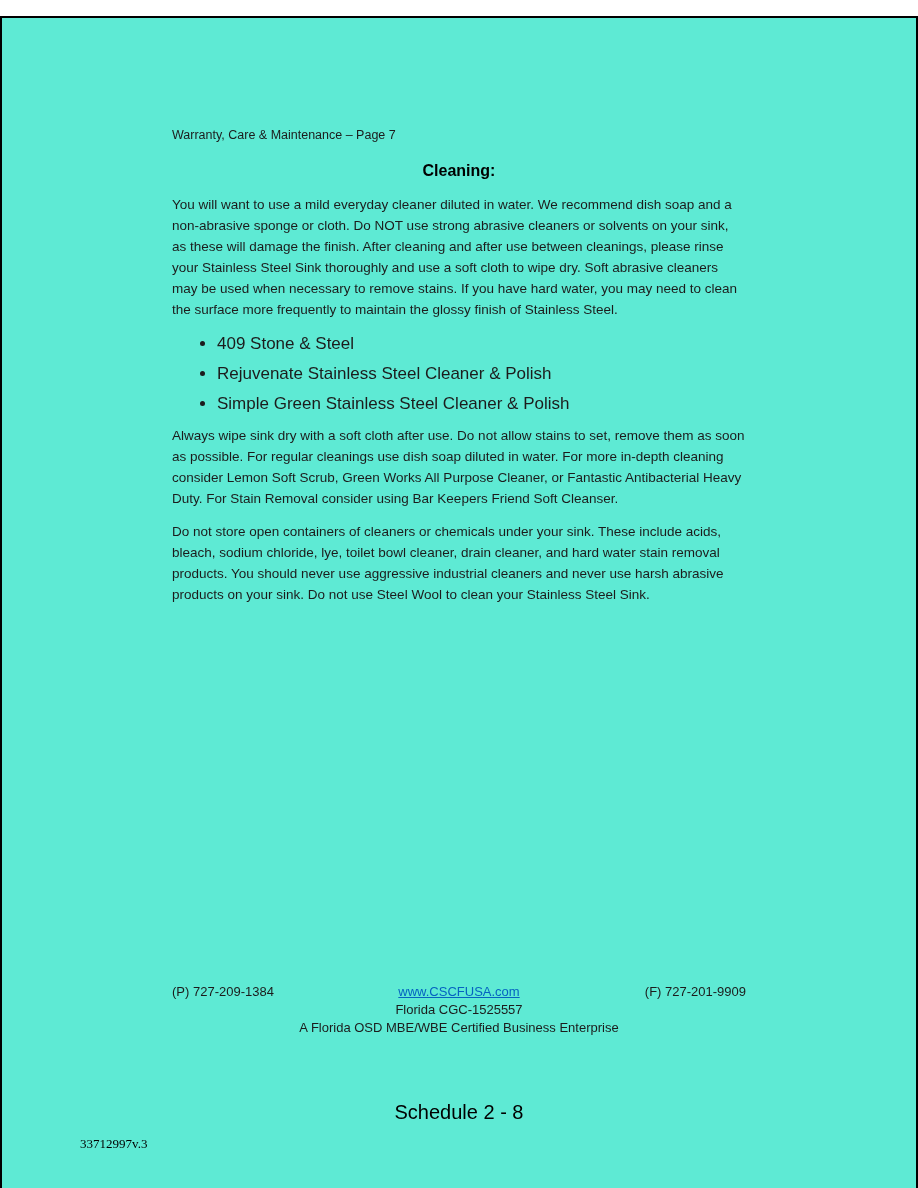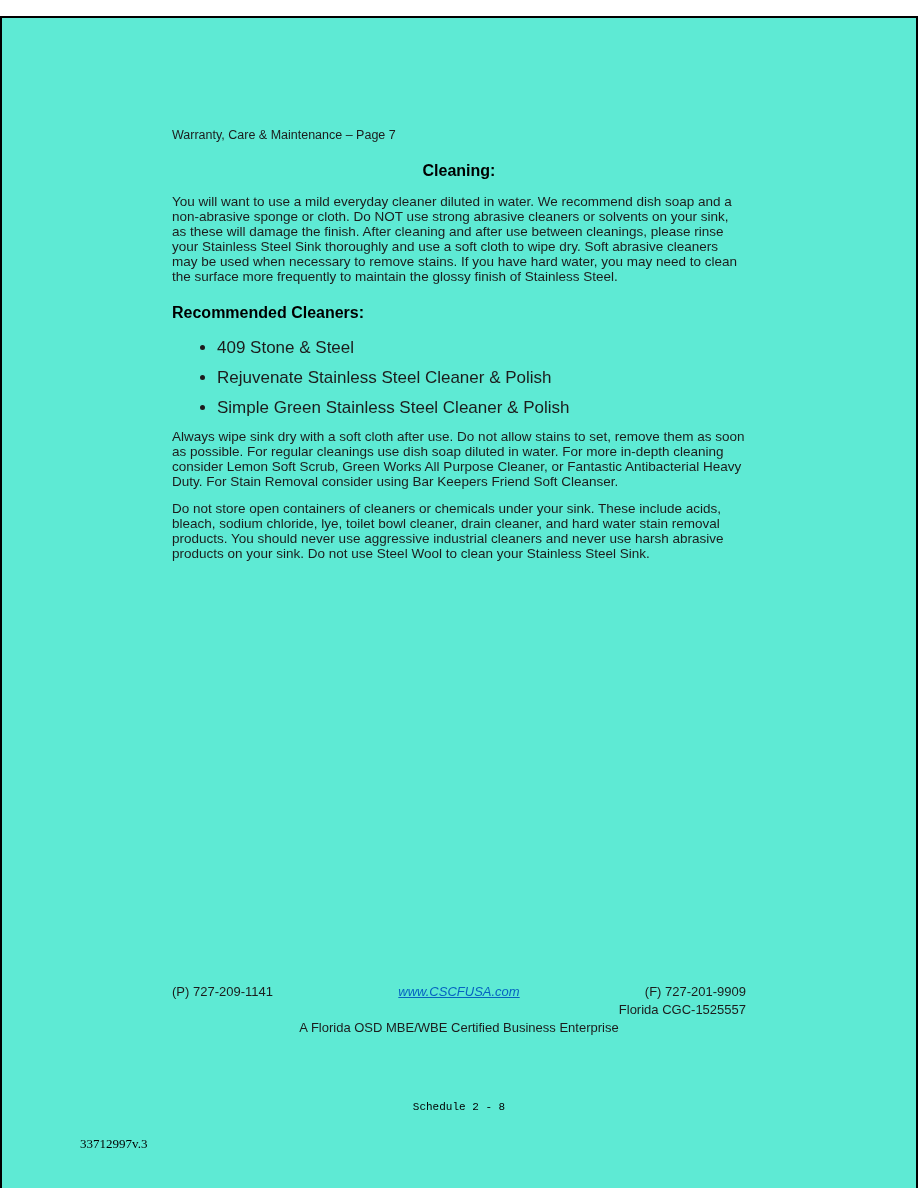--- a/index.html
+++ b/index.html
@@ -45,21 +45,21 @@
     line-height: 22px;
     color: #000000;
   }
   .section-heading.first {
     margin-top: 18px;
     text-align: center;
   }
   .body-text {
     margin-top: 12px;
     font-size: 13.5px;
-    line-height: 15px;
+    line-height: 21px;
     color: #1c1c1c;
   }
   ul.cleaners-list {
     margin-top: 14px;
     margin-bottom: 4px;
     padding-left: 45px;
     list-style: disc;
   }
   ul.cleaners-list li {
     font-size: 17px;
@@ -79,39 +79,38 @@
     display: grid;
     grid-template-columns: 1fr auto 1fr;
     align-items: baseline;
   }
   .footer-phone { justify-self: start; }
   .footer-website {
     justify-self: center;
     color: #0563c1;
     text-decoration: underline;
     cursor: pointer;
-    font-style: italic;
   }
   .footer-fax { justify-self: end; }
   .footer-license {
-    text-align: right;
+    text-align: center;
     margin-top: 3px;
   }
   .footer-cert {
     text-align: center;
     margin-top: 3px;
   }
   .schedule-line {
     position: absolute;
     top: 1083px;
     left: 0;
     width: 100%;
     text-align: center;
-    font-family: Liberation Mono, monospace;
-    font-size: 11px;
+    font-family: Liberation Sans, sans-serif;
+    font-size: 20px;
     color: #000000;
   }
   .doc-number {
     position: absolute;
     top: 1118px;
     left: 78px;
     font-family: "Liberation Serif", serif;
     font-size: 13px;
     color: #000000;
   }
@@ -123,39 +122,38 @@
   <div class="content">
 
     <div class="running-header">Warranty, Care &amp; Maintenance – Page 7</div>
 
 
 
     <div class="section-heading first">Cleaning:</div>
 
     <p class="body-text">You will want to use a mild everyday cleaner diluted in water. We recommend dish soap and a non-abrasive sponge or cloth. Do NOT use strong abrasive cleaners or solvents on your sink, as these will damage the finish. After cleaning and after use between cleanings, please rinse your Stainless Steel Sink thoroughly and use a soft cloth to wipe dry. Soft abrasive cleaners may be used when necessary to remove stains. If you have hard water, you may need to clean the surface more frequently to maintain the glossy finish of Stainless Steel.</p>
 
-    <div class="section-heading">Recommended Cleaners:</div>
 
     <ul class="cleaners-list">
       <li>409 Stone &amp; Steel</li>
       <li>Rejuvenate Stainless Steel Cleaner &amp; Polish</li>
       <li>Simple Green Stainless Steel Cleaner &amp; Polish</li>
     </ul>
 
 
     <p class="body-text">Always wipe sink dry with a soft cloth after use. Do not allow stains to set, remove them as soon as possible. For regular cleanings use dish soap diluted in water. For more in-depth cleaning consider Lemon Soft Scrub, Green Works All Purpose Cleaner, or Fantastic Antibacterial Heavy Duty. For Stain Removal consider using Bar Keepers Friend Soft Cleanser.</p>
 
 
     <p class="body-text">Do not store open containers of cleaners or chemicals under your sink. These include acids, bleach, sodium chloride, lye, toilet bowl cleaner, drain cleaner, and hard water stain removal products. You should never use aggressive industrial cleaners and never use harsh abrasive products on your sink. Do not use Steel Wool to clean your Stainless Steel Sink.</p>
 
   </div>
 
   <div class="footer-block">
     <div class="footer-row">
-      <span class="footer-phone">(P) 727-209-1141</span>
+      <span class="footer-phone">(P) 727-209-1384</span>
       <a class="footer-website">www.CSCFUSA.com</a>
       <span class="footer-fax">(F) 727-201-9909</span>
     </div>
     <div class="footer-license">Florida CGC-1525557</div>
     <div class="footer-cert">A Florida OSD MBE/WBE Certified Business Enterprise</div>
   </div>
 
   <div class="schedule-line">Schedule 2 - 8</div>
 
   <div class="doc-number">33712997v.3</div>

